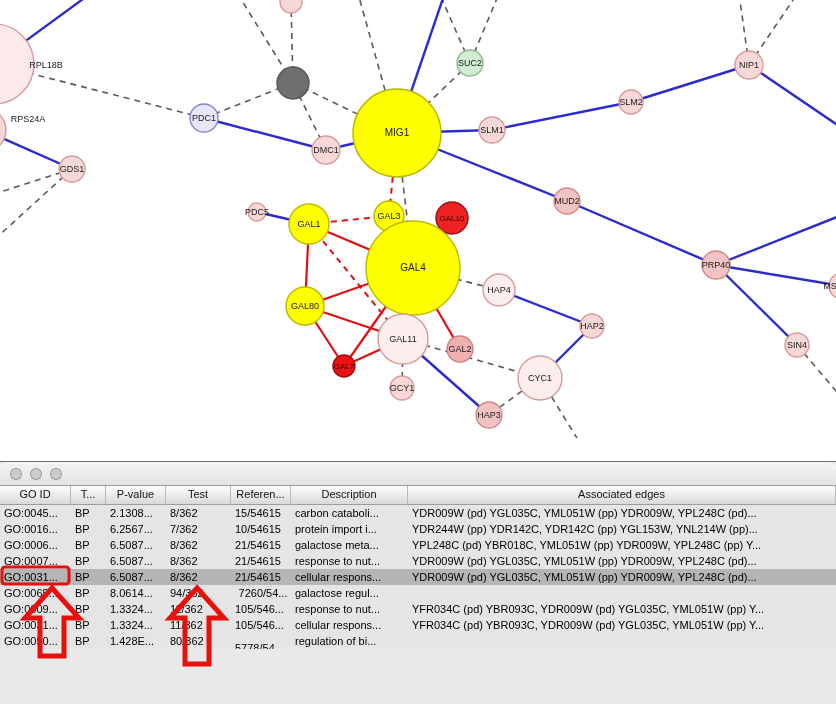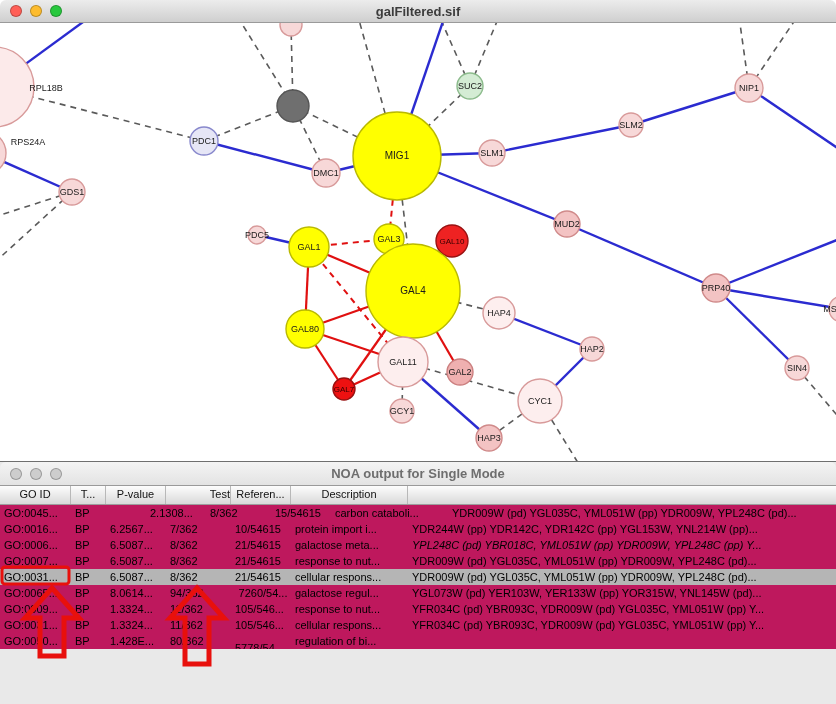--- a/index.html
+++ b/index.html
@@ -21,21 +21,21 @@
   .light{width:12px;height:12px;border-radius:50%;box-sizing:border-box;border:1px solid rgba(0,0,0,.25);background:#ccc;}
   .title{font-size:13px;font-weight:bold;color:#3c3c3c;}
   .win-bottom .title{color:#6e6e6e;}
   #net{display:block;background:#ffffff;}
   .thead{display:flex;height:18px;background:linear-gradient(#fdfdfd,#d9d9d9);border-bottom:1px solid #9c9c9c;}
   .th{
     box-sizing:border-box;border-right:1px solid #b8b8b8;font-size:11px;color:#111;
     text-align:center;line-height:17px;overflow:hidden;white-space:nowrap;flex:0 0 auto;
   }
   .tbody{background:#fff;height:144px;overflow:hidden;}
-  .tr{display:flex;height:16px;background:#be185d;}
+  .tr{display:flex;height:16px;background:#e5e5e5;}
   .tr.selected{background:#b5b5b5;}
   .td{
     box-sizing:border-box;font-size:11px;line-height:16px;color:#000;
     padding-left:4px;overflow:hidden;white-space:nowrap;flex:0 0 auto;
   }
   .footer{position:absolute;left:0;bottom:0;width:836px;height:56px;}
   .btn{
     position:absolute;top:12px;height:22px;width:146px;
     background:linear-gradient(#ffffff,#ebebeb);
     border:1px solid #9b9b9b;border-radius:5px;
@@ -44,28 +44,20 @@
   .btn-save{left:458px;}
   .btn-cancel{left:676px;}
   .overlay{position:absolute;left:0;top:0;pointer-events:none;}
 </style>
 </head>
 <body>
 
 <div>
 
   <section class="win win-top">
-    <div class="titlebar" id="tb-net">
-      <div class="lights">
-        <span class="light" style="background: rgb(255, 95, 87);"></span>
-        <span class="light" style="background: rgb(253, 188, 46);"></span>
-        <span class="light" style="background: rgb(40, 200, 62);"></span>
-      </div>
-      <div class="title">galFiltered.sif</div>
-    </div>
     <svg id="net" width="836" height="438" viewBox="0 22 836 438">
         <line x1="204" y1="140" x2="-6" y2="86" stroke="#5a5a5a" stroke-width="1.6" stroke-dasharray="6,5"></line>
         <line x1="204" y1="140" x2="293" y2="105" stroke="#5a5a5a" stroke-width="1.6" stroke-dasharray="6,5"></line>
         <line x1="293" y1="105" x2="397" y2="155" stroke="#5a5a5a" stroke-width="1.6" stroke-dasharray="6,5"></line>
         <line x1="293" y1="105" x2="224" y2="-6" stroke="#5a5a5a" stroke-width="1.6" stroke-dasharray="6,5"></line>
         <line x1="293" y1="105" x2="291" y2="24" stroke="#5a5a5a" stroke-width="1.6" stroke-dasharray="6,5"></line>
         <line x1="326" y1="172" x2="293" y2="105" stroke="#5a5a5a" stroke-width="1.6" stroke-dasharray="6,5"></line>
         <line x1="470" y1="85" x2="397" y2="155" stroke="#5a5a5a" stroke-width="1.6" stroke-dasharray="6,5"></line>
         <line x1="470" y1="85" x2="430" y2="-6" stroke="#5a5a5a" stroke-width="1.6" stroke-dasharray="6,5"></line>
         <line x1="470" y1="85" x2="508" y2="-6" stroke="#5a5a5a" stroke-width="1.6" stroke-dasharray="6,5"></line>
@@ -173,37 +165,37 @@
       </svg>
   </section>
 
   <section class="win win-bottom">
     <div class="titlebar" id="tb-noa">
       <div class="lights">
         <span class="light" style="background: rgb(205, 205, 205);"></span>
         <span class="light" style="background: rgb(205, 205, 205);"></span>
         <span class="light" style="background: rgb(205, 205, 205);"></span>
       </div>
-      <div class="title">NOA output for Single Mode</div>
     </div>
 
     <div>
       <div class="thead" id="thead">
           <div class="th" style="width: 71px;">GO ID</div>
           <div class="th" style="width: 35px;">T...</div>
           <div class="th" style="width: 60px;">P-value</div>
-          <div class="th" style="width: 65px; text-align: right;">Test</div>
+          <div class="th" style="width: 65px;">Test</div>
           <div class="th" style="width: 60px;">Referen...</div>
           <div class="th" style="width: 117px;">Description</div>
+          <div class="th" style="width: 428px;">Associated edges</div>
         </div>
       <div class="tbody" id="tbody">
           <div class="tr">
             <div class="td" style="width: 71px;">GO:0045...</div>
             <div class="td" style="width: 35px;">BP</div>
-            <div class="td" style="width: 60px; margin-left: 40px;">2.1308...</div>
+            <div class="td" style="width: 60px;">2.1308...</div>
             <div class="td" style="width: 65px;">8/362</div>
             <div class="td" style="width: 60px;">15/54615</div>
             <div class="td" style="width: 117px;">carbon cataboli...</div>
             <div class="td" style="width: 428px;">YDR009W (pd) YGL035C, YML051W (pp) YDR009W, YPL248C (pd)...</div>
           </div>
           <div class="tr">
             <div class="td" style="width: 71px;">GO:0016...</div>
             <div class="td" style="width: 35px;">BP</div>
             <div class="td" style="width: 60px;">6.2567...</div>
             <div class="td" style="width: 65px;">7/362</div>
@@ -211,21 +203,21 @@
             <div class="td" style="width: 117px;">protein import i...</div>
             <div class="td" style="width: 428px;">YDR244W (pp) YDR142C, YDR142C (pp) YGL153W, YNL214W (pp)...</div>
           </div>
           <div class="tr">
             <div class="td" style="width: 71px;">GO:0006...</div>
             <div class="td" style="width: 35px;">BP</div>
             <div class="td" style="width: 60px;">6.5087...</div>
             <div class="td" style="width: 65px;">8/362</div>
             <div class="td" style="width: 60px;">21/54615</div>
             <div class="td" style="width: 117px;">galactose meta...</div>
-            <div class="td" style="width: 428px; font-style: italic;">YPL248C (pd) YBR018C, YML051W (pp) YDR009W, YPL248C (pp) Y...</div>
+            <div class="td" style="width: 428px;">YPL248C (pd) YBR018C, YML051W (pp) YDR009W, YPL248C (pp) Y...</div>
           </div>
           <div class="tr">
             <div class="td" style="width: 71px;">GO:0007...</div>
             <div class="td" style="width: 35px;">BP</div>
             <div class="td" style="width: 60px;">6.5087...</div>
             <div class="td" style="width: 65px;">8/362</div>
             <div class="td" style="width: 60px;">21/54615</div>
             <div class="td" style="width: 117px;">response to nut...</div>
             <div class="td" style="width: 428px;">YDR009W (pd) YGL035C, YML051W (pp) YDR009W, YPL248C (pd)...</div>
           </div>
@@ -238,21 +230,20 @@
             <div class="td" style="width: 117px;">cellular respons...</div>
             <div class="td" style="width: 428px;">YDR009W (pd) YGL035C, YML051W (pp) YDR009W, YPL248C (pd)...</div>
           </div>
           <div class="tr">
             <div class="td" style="width: 71px;">GO:0065...</div>
             <div class="td" style="width: 35px;">BP</div>
             <div class="td" style="width: 60px;">8.0614...</div>
             <div class="td" style="width: 65px;">94/362</div>
             <div class="td" style="width: 60px; text-align: center;">7260/54...</div>
             <div class="td" style="width: 117px;">galactose regul...</div>
-            <div class="td" style="width: 428px;">YGL073W (pd) YER103W, YER133W (pp) YOR315W, YNL145W (pd)...</div>
           </div>
           <div class="tr">
             <div class="td" style="width: 71px;">GO:0009...</div>
             <div class="td" style="width: 35px;">BP</div>
             <div class="td" style="width: 60px;">1.3324...</div>
             <div class="td" style="width: 65px;">11/362</div>
             <div class="td" style="width: 60px;">105/546...</div>
             <div class="td" style="width: 117px;">response to nut...</div>
             <div class="td" style="width: 428px;">YFR034C (pd) YBR093C, YDR009W (pd) YGL035C, YML051W (pp) Y...</div>
           </div>

